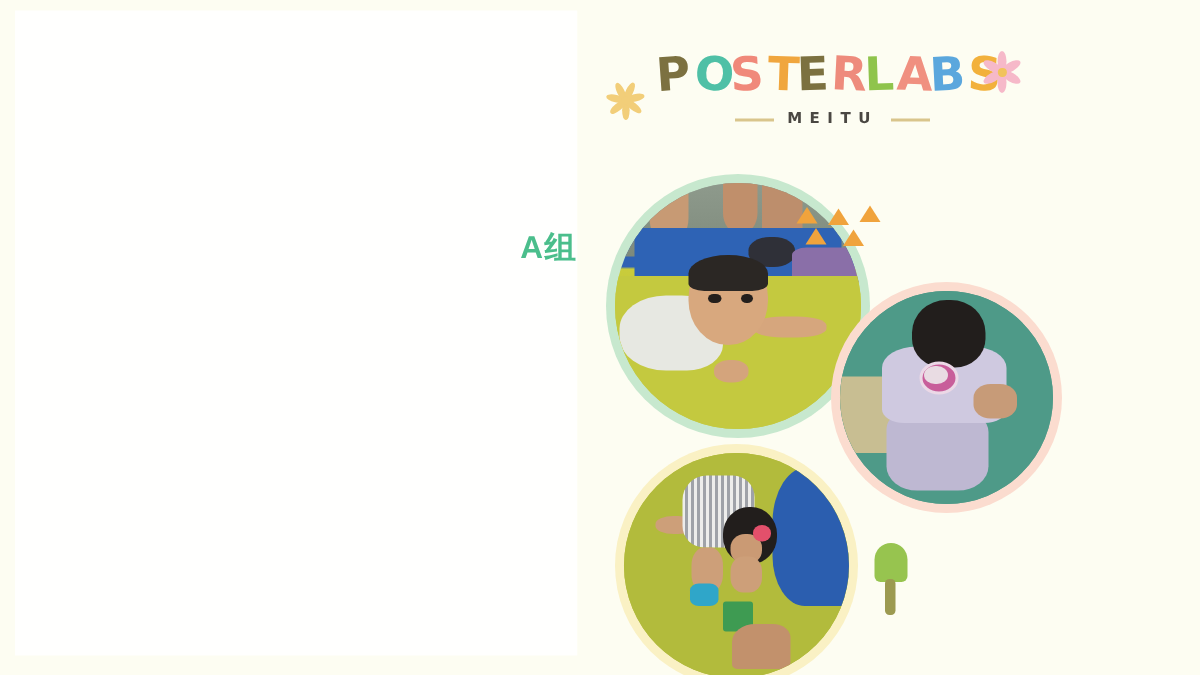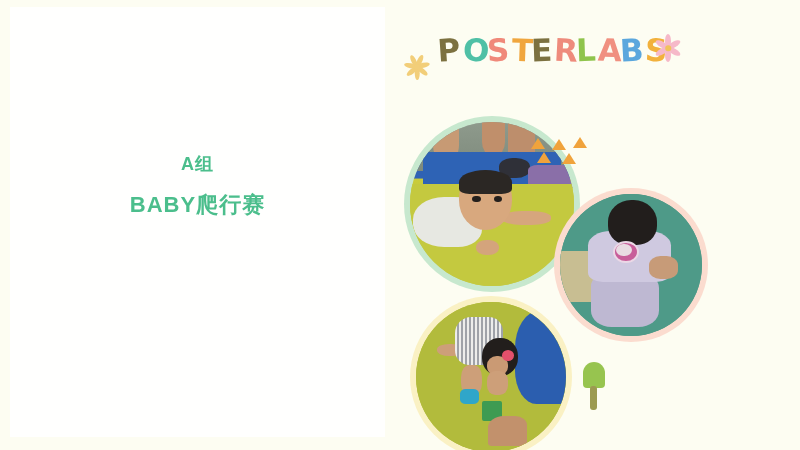--- a/index.html
+++ b/index.html
@@ -28,21 +28,21 @@
     font-weight:bold;
     letter-spacing:1px;
     line-height:1.0;
   }
   .left-text .line{
     display:block;
     font-size:22px;
     margin-bottom:21px;
     white-space:nowrap;
   }
-  .left-text .line.l1{font-size:18px;}
+  .left-text .line.l1{font-size:21px;text-align:right;}
   .left-text .line.l2{font-size:22px;}
   .left-text .line.l3{font-size:22px;}
 
   
   .right-panel{
     position:absolute;left:385px;top:0;width:415px;height:450px;
     background:#FDFDF2;
   }
 
   
@@ -195,29 +195,33 @@
     background:#9C9A51;border-radius:3px;}
 </style>
 </head>
 <body>
 
 <div class="poster">
 
   <div class="left-panel">
     <div class="left-text">
       <span class="line l1">A组</span>
-      <span class="line l3">BABY爬行赛</span>
     </div>
   </div>
 
   <div class="right-panel"></div>
 
   <div class="logo-wrap">
     <div class="logo-word">
       <span class="lg-P">P</span><span class="lg-O">O</span><span class="lg-S">S</span><span class="lg-T">T</span><span class="lg-E">E</span><span class="lg-R">R</span><span class="lg-L">L</span><span class="lg-A">A</span><span class="lg-B">B</span><span class="lg-S2">S</span>
+    </div>
+    <div class="logo-sub">
+      <span class="dash"></span>
+      <span class="sub-text">MEITU</span>
+      <span class="dash"></span>
     </div>
   </div>
 
   <div class="flower flower-left">
     <span class="pet" style="transform:translate(-50%,0) rotate(0deg)"></span>
     <span class="pet" style="transform:translate(-50%,0) rotate(51deg)"></span>
     <span class="pet" style="transform:translate(-50%,0) rotate(103deg)"></span>
     <span class="pet" style="transform:translate(-50%,0) rotate(154deg)"></span>
     <span class="pet" style="transform:translate(-50%,0) rotate(206deg)"></span>
     <span class="pet" style="transform:translate(-50%,0) rotate(257deg)"></span>

